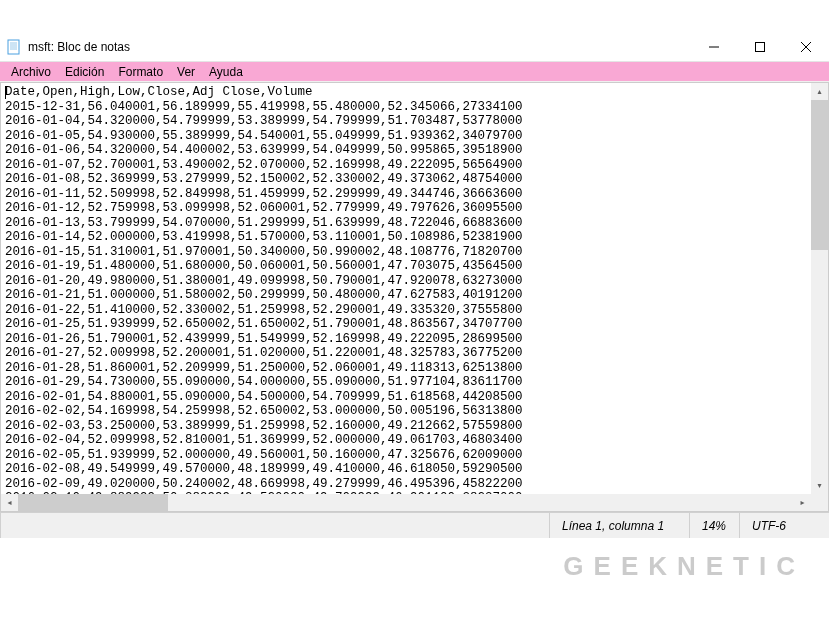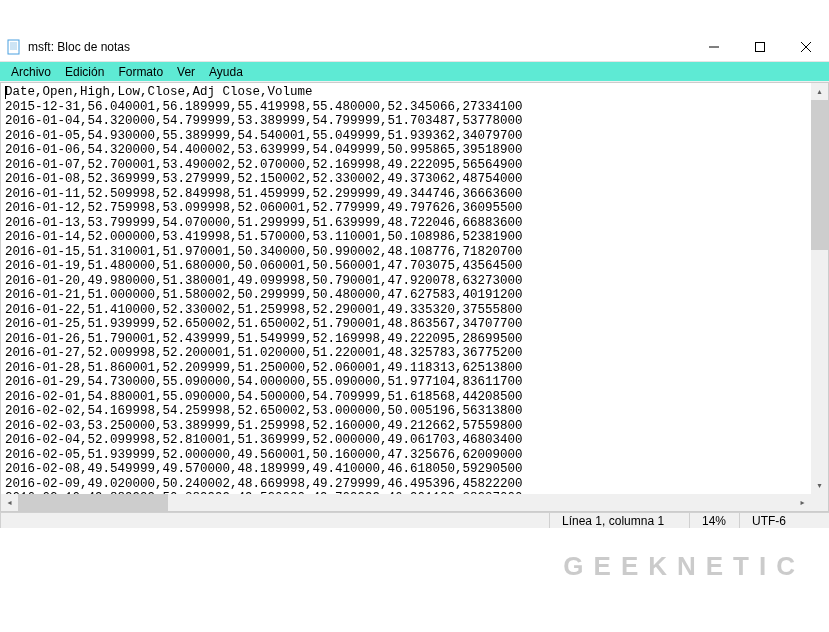--- a/index.html
+++ b/index.html
@@ -41,21 +41,21 @@
     height: 100%;
     display: flex;
     align-items: center;
     justify-content: center;
     font-size: 10px;
     color: #000;
   }
   .win-btn.close { font-size: 13px; }
   .menubar {
     height: 20px;
-    background: #5eead4;
+    background: #f9a8d4;
     display: flex;
     align-items: center;
     padding: 0 4px;
     font-size: 12px;
     color: #000;
     border-bottom: 1px solid #f0f0f0;
   }
   .menu-item {
     padding: 0 7px;
     height: 100%;
@@ -118,27 +118,28 @@
     height: 150px;
     background: #cdcdcd;
   }
   .scroll-thumb-h {
     position: absolute;
     top: 0; left: 0; bottom: 0;
     width: 150px;
     background: #cdcdcd;
   }
   .statusbar {
-    height: 16px;
+    height: 26px;
     background: #f0f0f0;
     border-top: 1px solid #d0d0d0;
     display: flex;
     font-size: 12px;
     color: #000;
     align-items: stretch;
+    font-style: italic;
   }
   .status-cell {
     border-left: 1px solid #d0d0d0;
     padding: 0 12px;
     display: flex;
     align-items: center;
     white-space: nowrap;
   }
   .status-spacer { flex: 1; border-left: 1px solid #d0d0d0;}
   .watermark {

